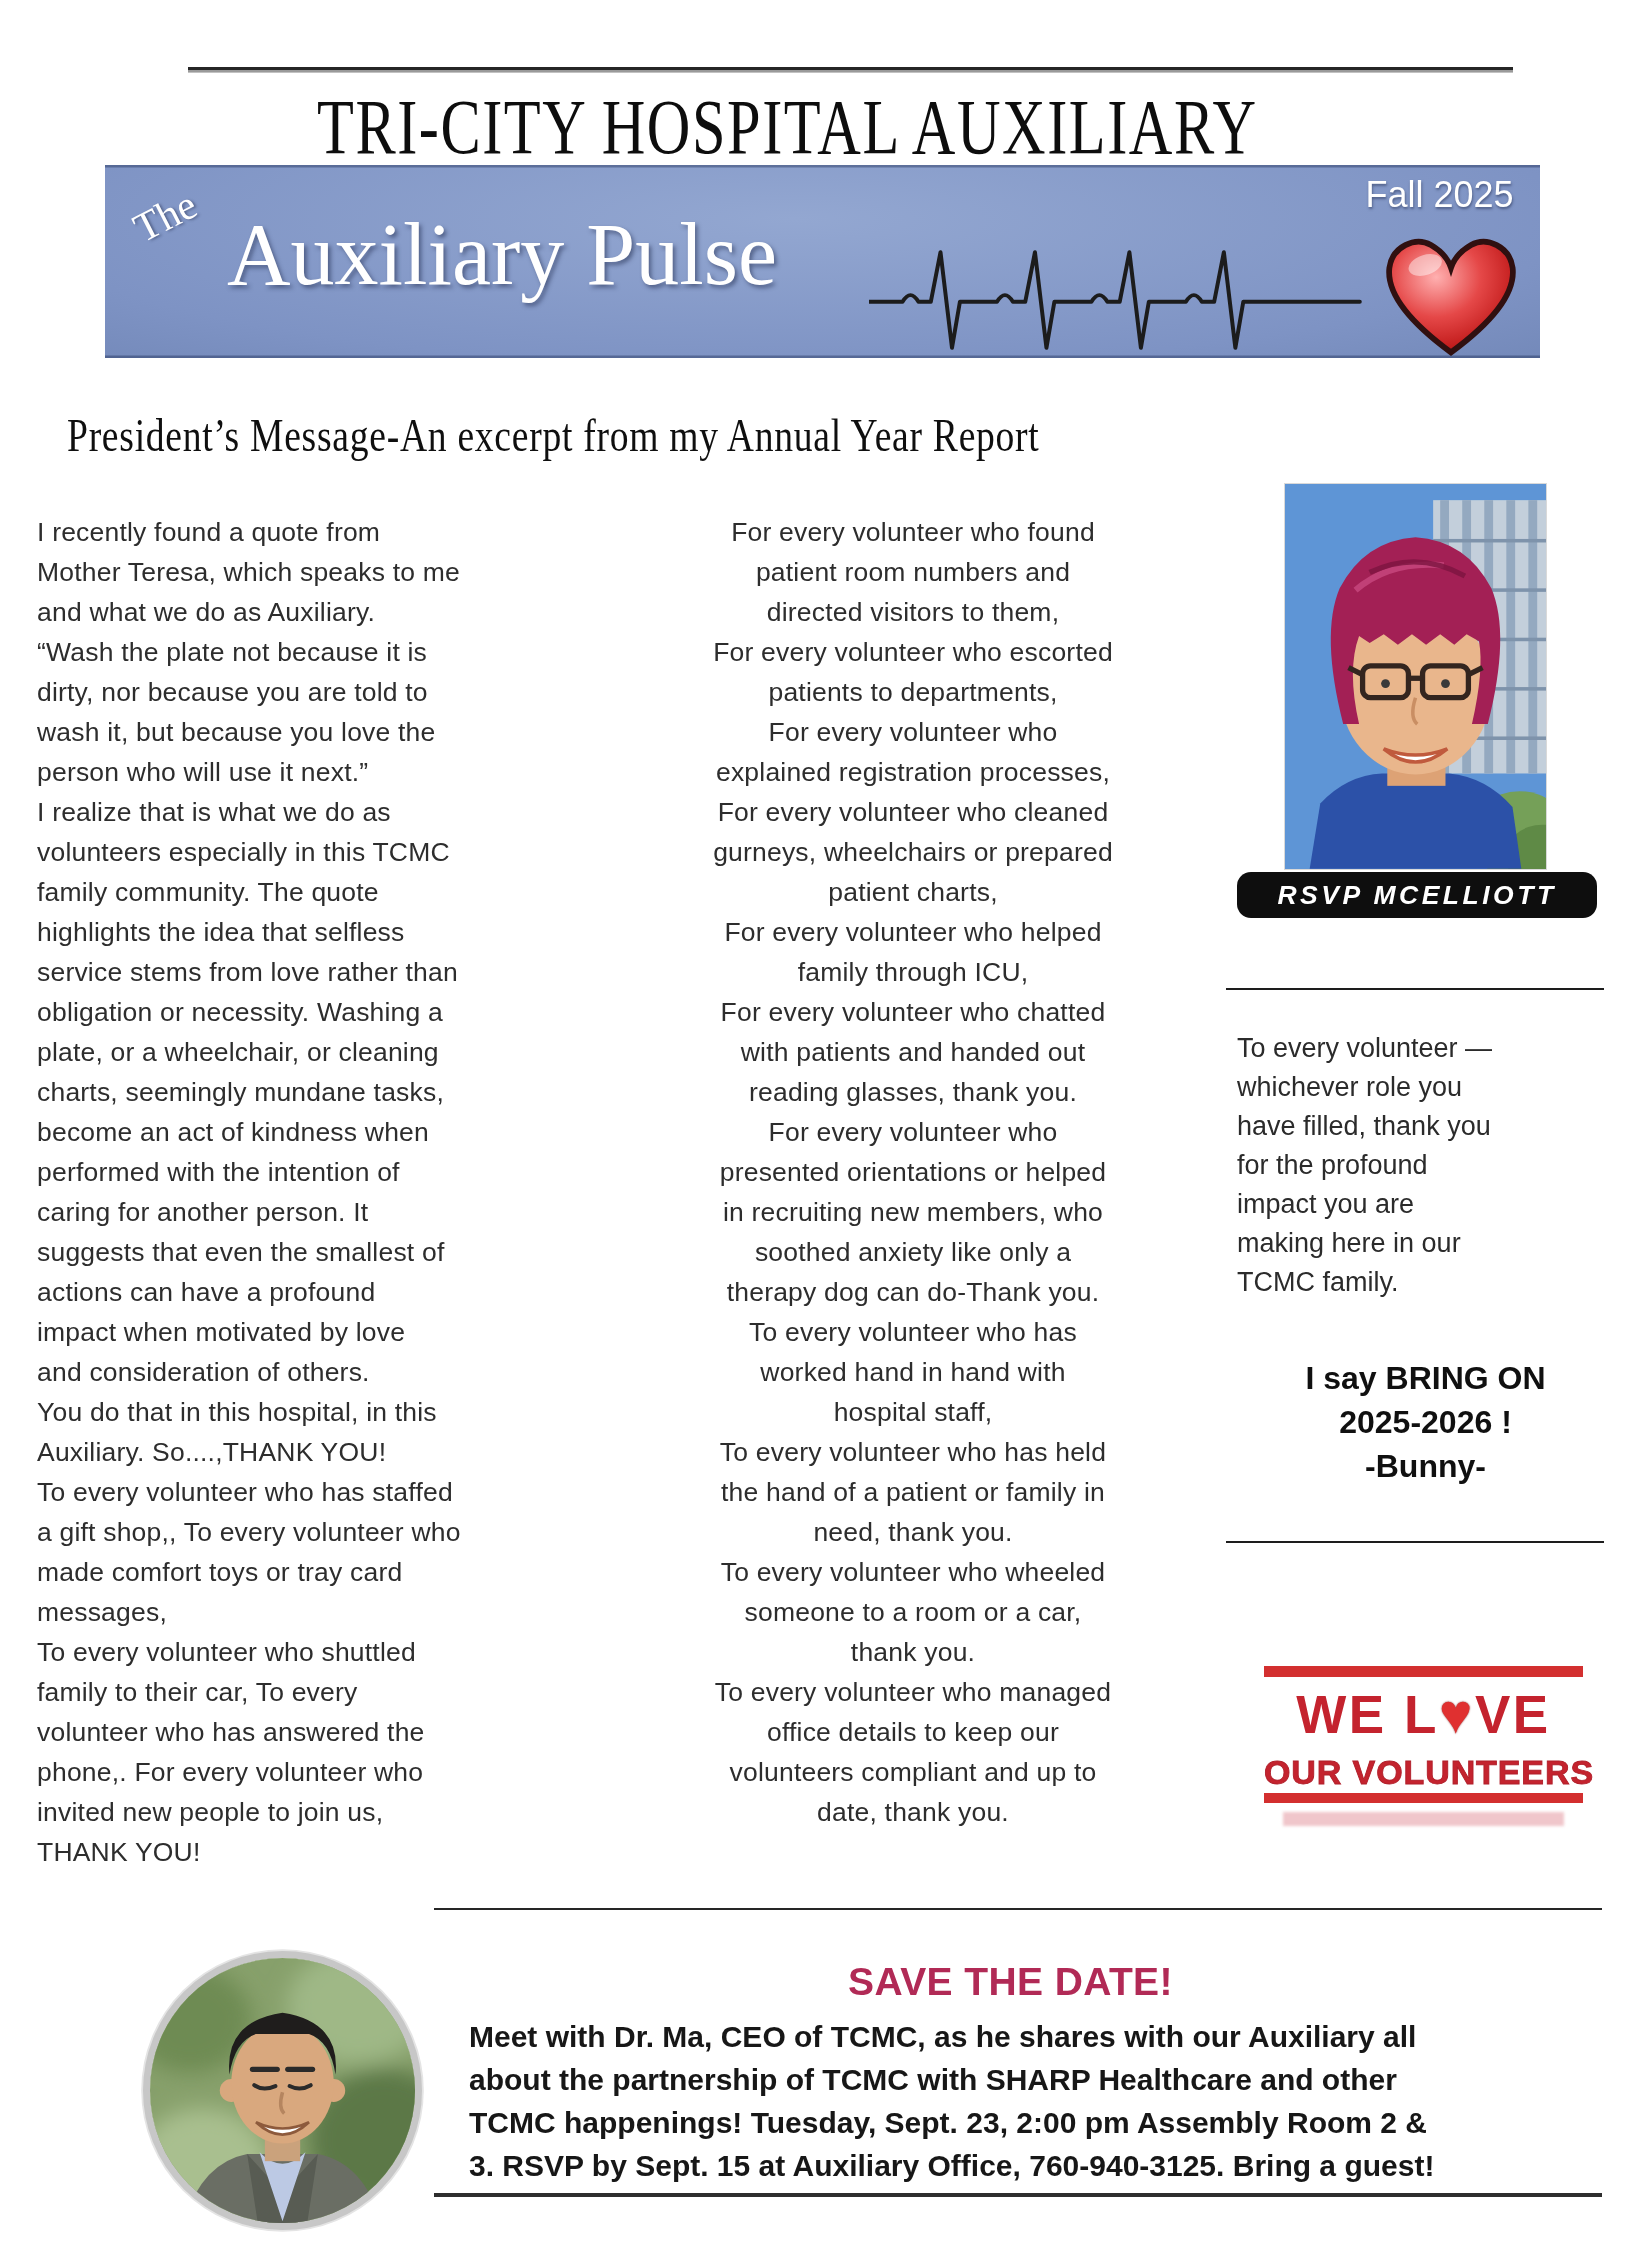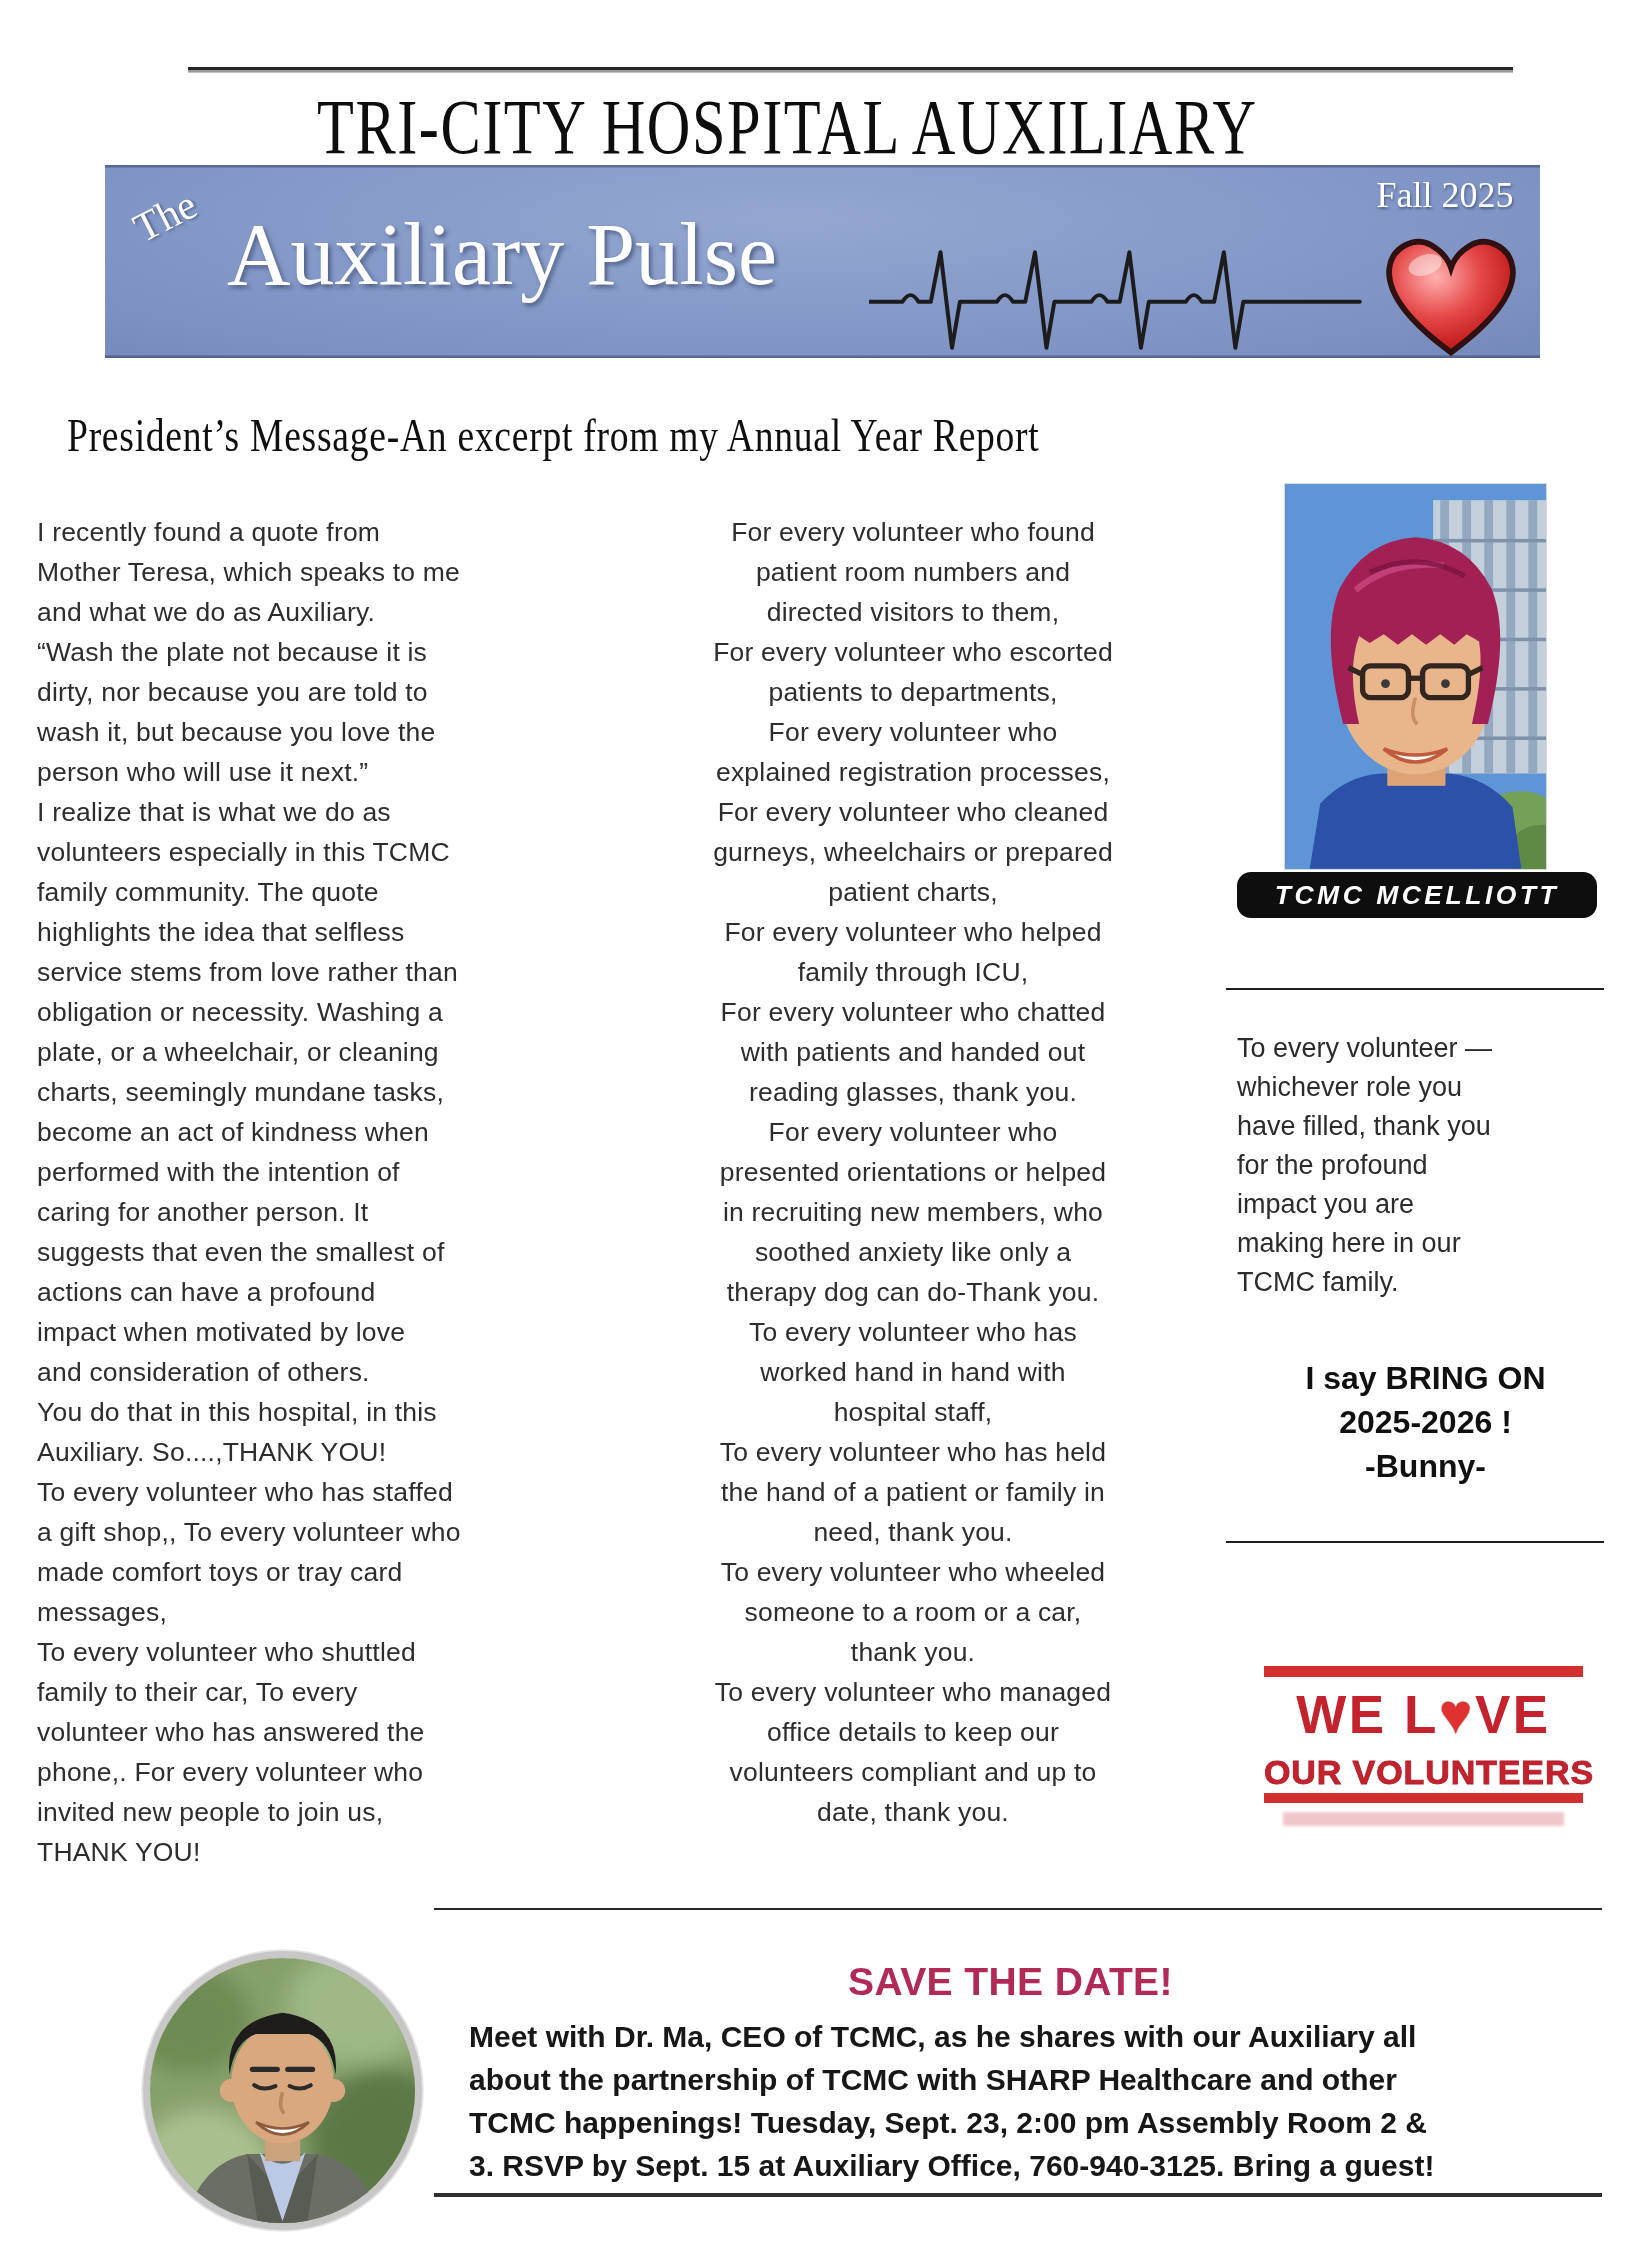--- a/index.html
+++ b/index.html
@@ -14,21 +14,21 @@
         letter-spacing:1.8px;color:#0d0d0d;transform:scale(0.85,1.1);transform-origin:center top;white-space:nowrap;}
 
   
   .banner{left:105px;top:165px;width:1435px;height:193px;
         background:radial-gradient(120% 170% at 48% 28%, #93a7d1 0%, #7e93c4 45%, #687eae 78%, #5c72a5 100%);
         box-shadow:inset 0 2.6px 0 rgba(25,40,80,.4), inset 0 -2.6px 0 rgba(25,40,80,.4);}
   .banner-the{left:28px;top:26.5px;font-family:"Liberation Serif",serif;font-size:41px;color:#fff;
         transform:rotate(-27deg);text-shadow:1.8px 1.8px 2.6px rgba(30,40,70,.45);}
   .banner-title{left:122px;top:39px;font-family:"Liberation Serif",serif;font-size:88px;color:#fff;
         text-shadow:2.6px 2.6px 4.4px rgba(25,35,70,.5);white-space:nowrap;}
-  .banner-issue{right:26.5px;top:8.8px;font-family:Liberation Serif, serif;font-size:36px;color:#fff;
+  .banner-issue{right:26.5px;top:8.8px;font-family:Liberation Sans, sans-serif;font-size:36px;color:#fff;
         text-shadow:0.9px 1.8px 2.6px rgba(25,35,70,.5);}
   .ekg{left:764px;top:73px;width:512px;height:124px;}
   .banner-heart{left:1270px;top:67px;width:152px;height:129px;}
 
   
   .headline{left:67px;top:408px;width:1500px;}
   .headline span{display:inline-block;font-family:"Liberation Serif",serif;font-size:47px;color:#0f0f0f;
         transform:scaleX(0.8);transform-origin:left top;white-space:nowrap;letter-spacing:0.9px;}
 
   
@@ -204,21 +204,21 @@
           <path d="M208,216 L224,208"></path>
       </g>
       <circle cx="114" cy="226" r="5" fill="#3a3a3a"></circle>
         <circle cx="182" cy="226" r="5" fill="#3a3a3a"></circle>
       <path d="M148,242 q-7,22 2,30" stroke="#c98e63" stroke-width="4" fill="none"></path>
       <path d="M112,300 Q148,330 184,300 Q148,314 112,300 Z" fill="#ffffff" stroke="#c05a3d" stroke-width="4"></path>
     </svg>
   </div>
 
   <div class="abs badge">
-    <span>TCMC MCELLIOTT</span>
+    <span>RSVP MCELLIOTT</span>
   </div>
 
   <div class="abs divider div1"></div>
 
   <div class="abs right-message">To every volunteer —
 whichever role you
 have filled, thank you
 for the profound
 impact you are
 making here in our

